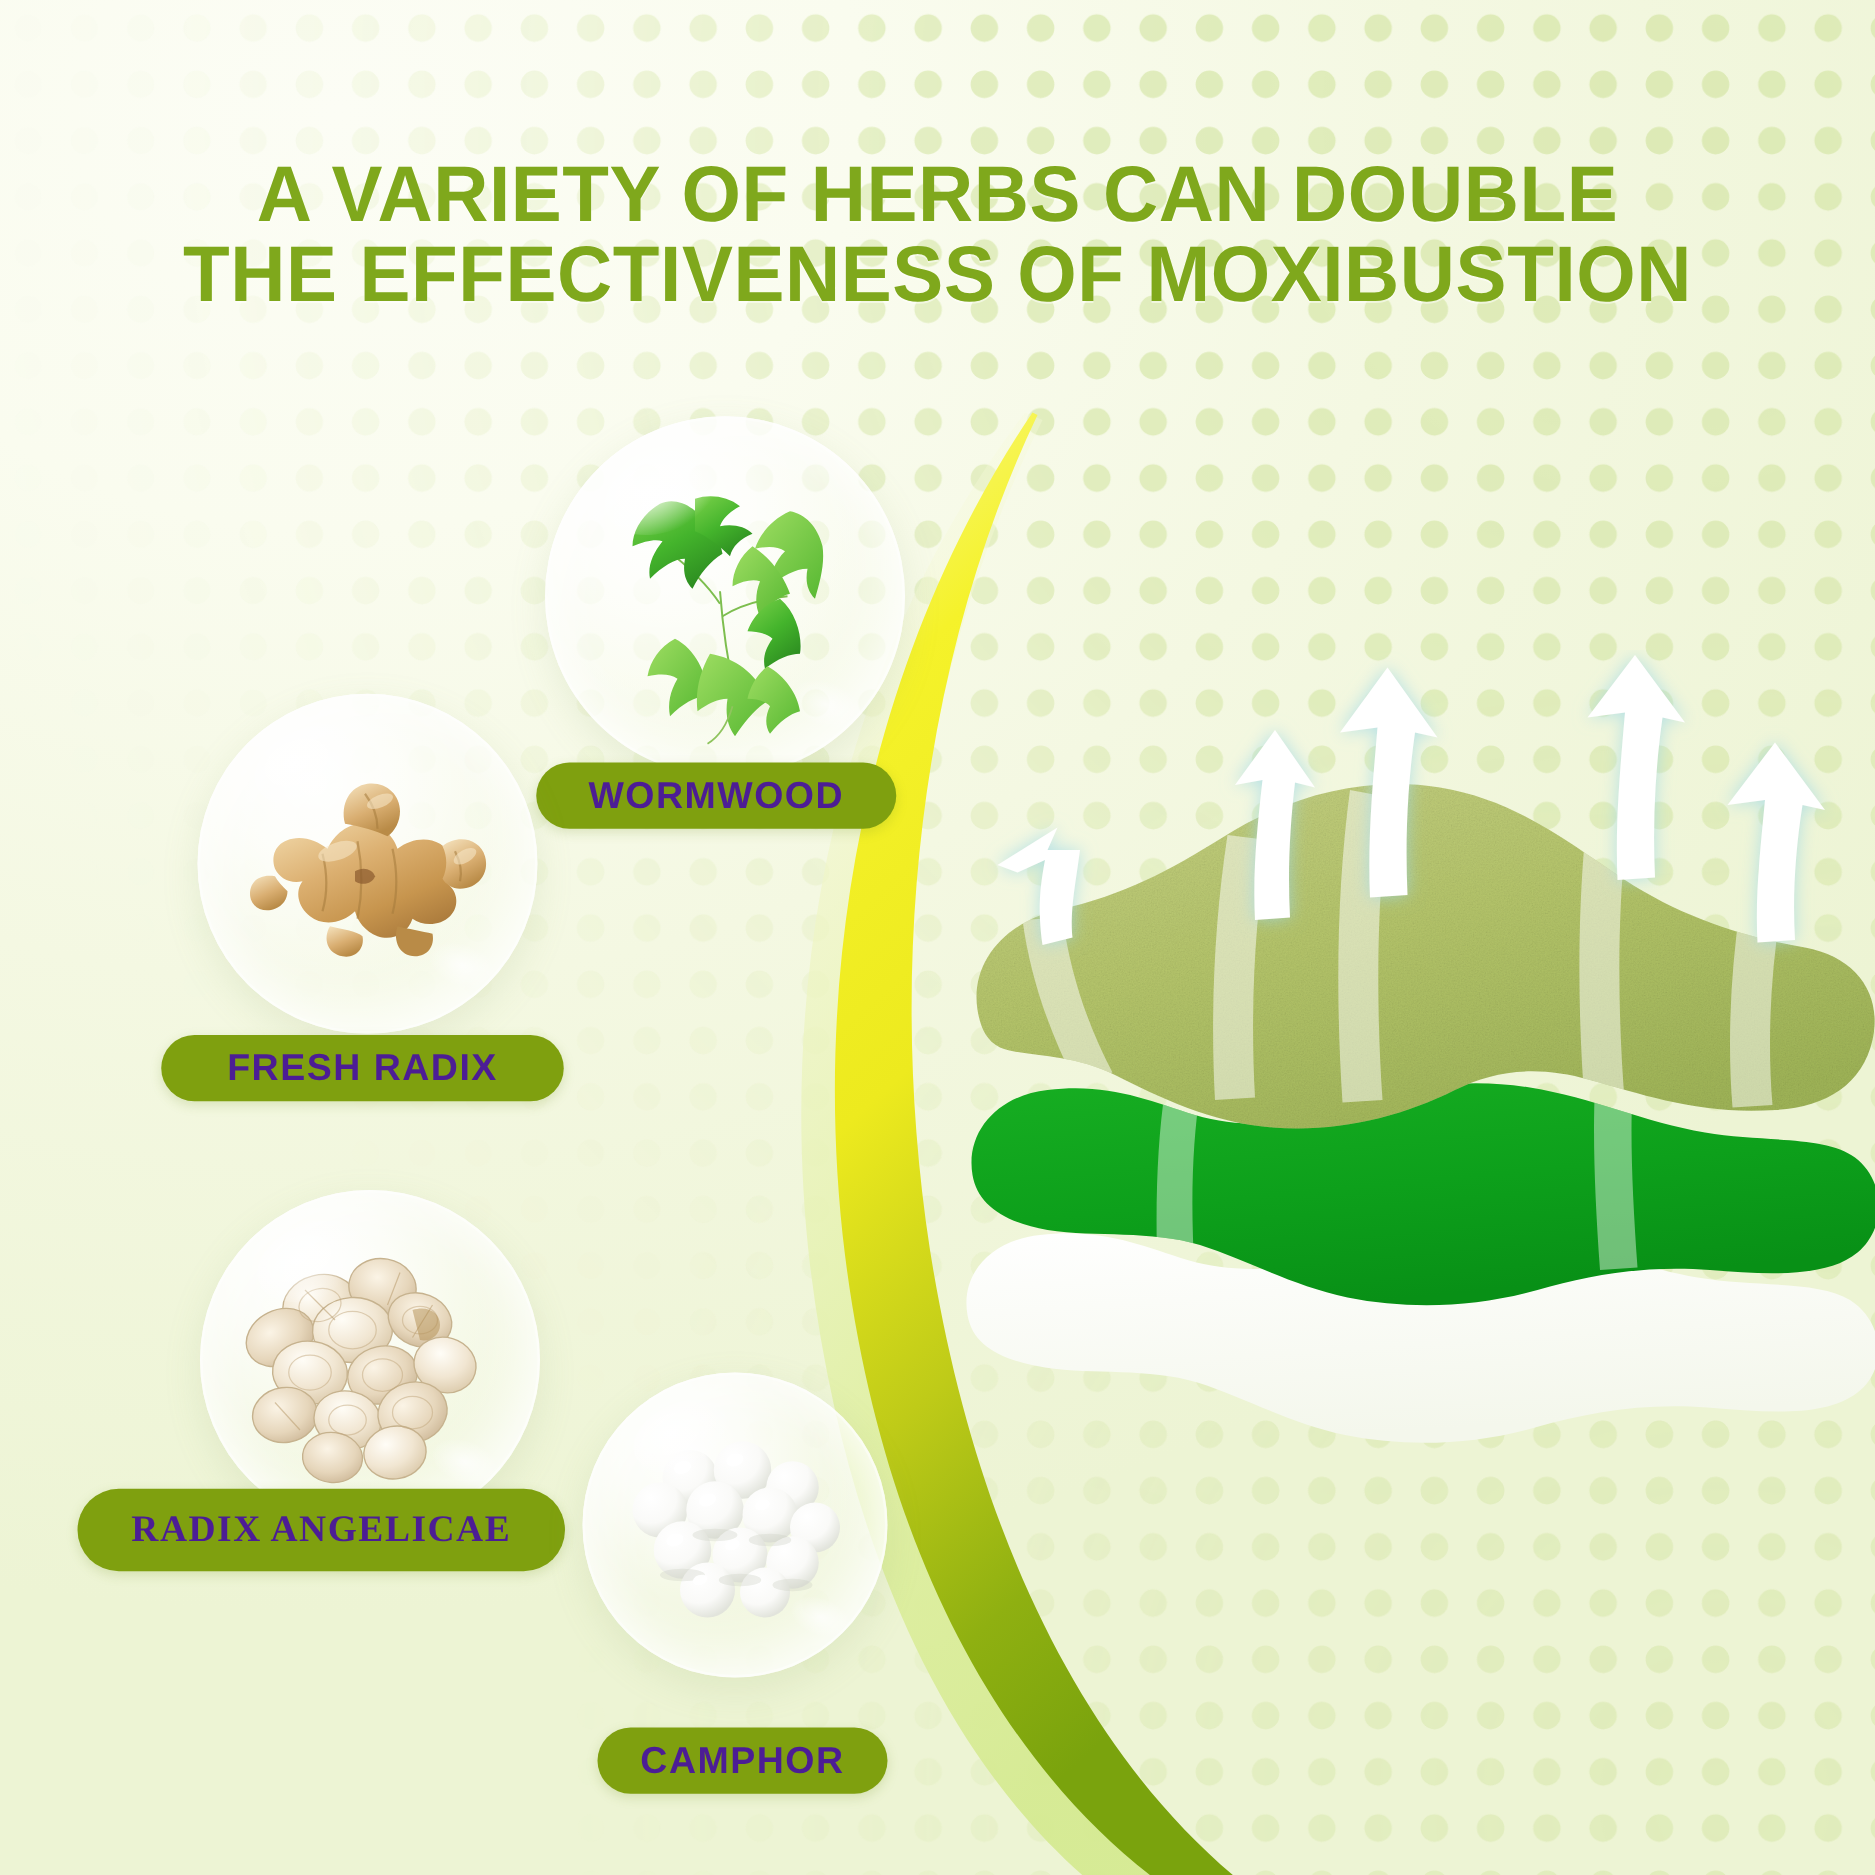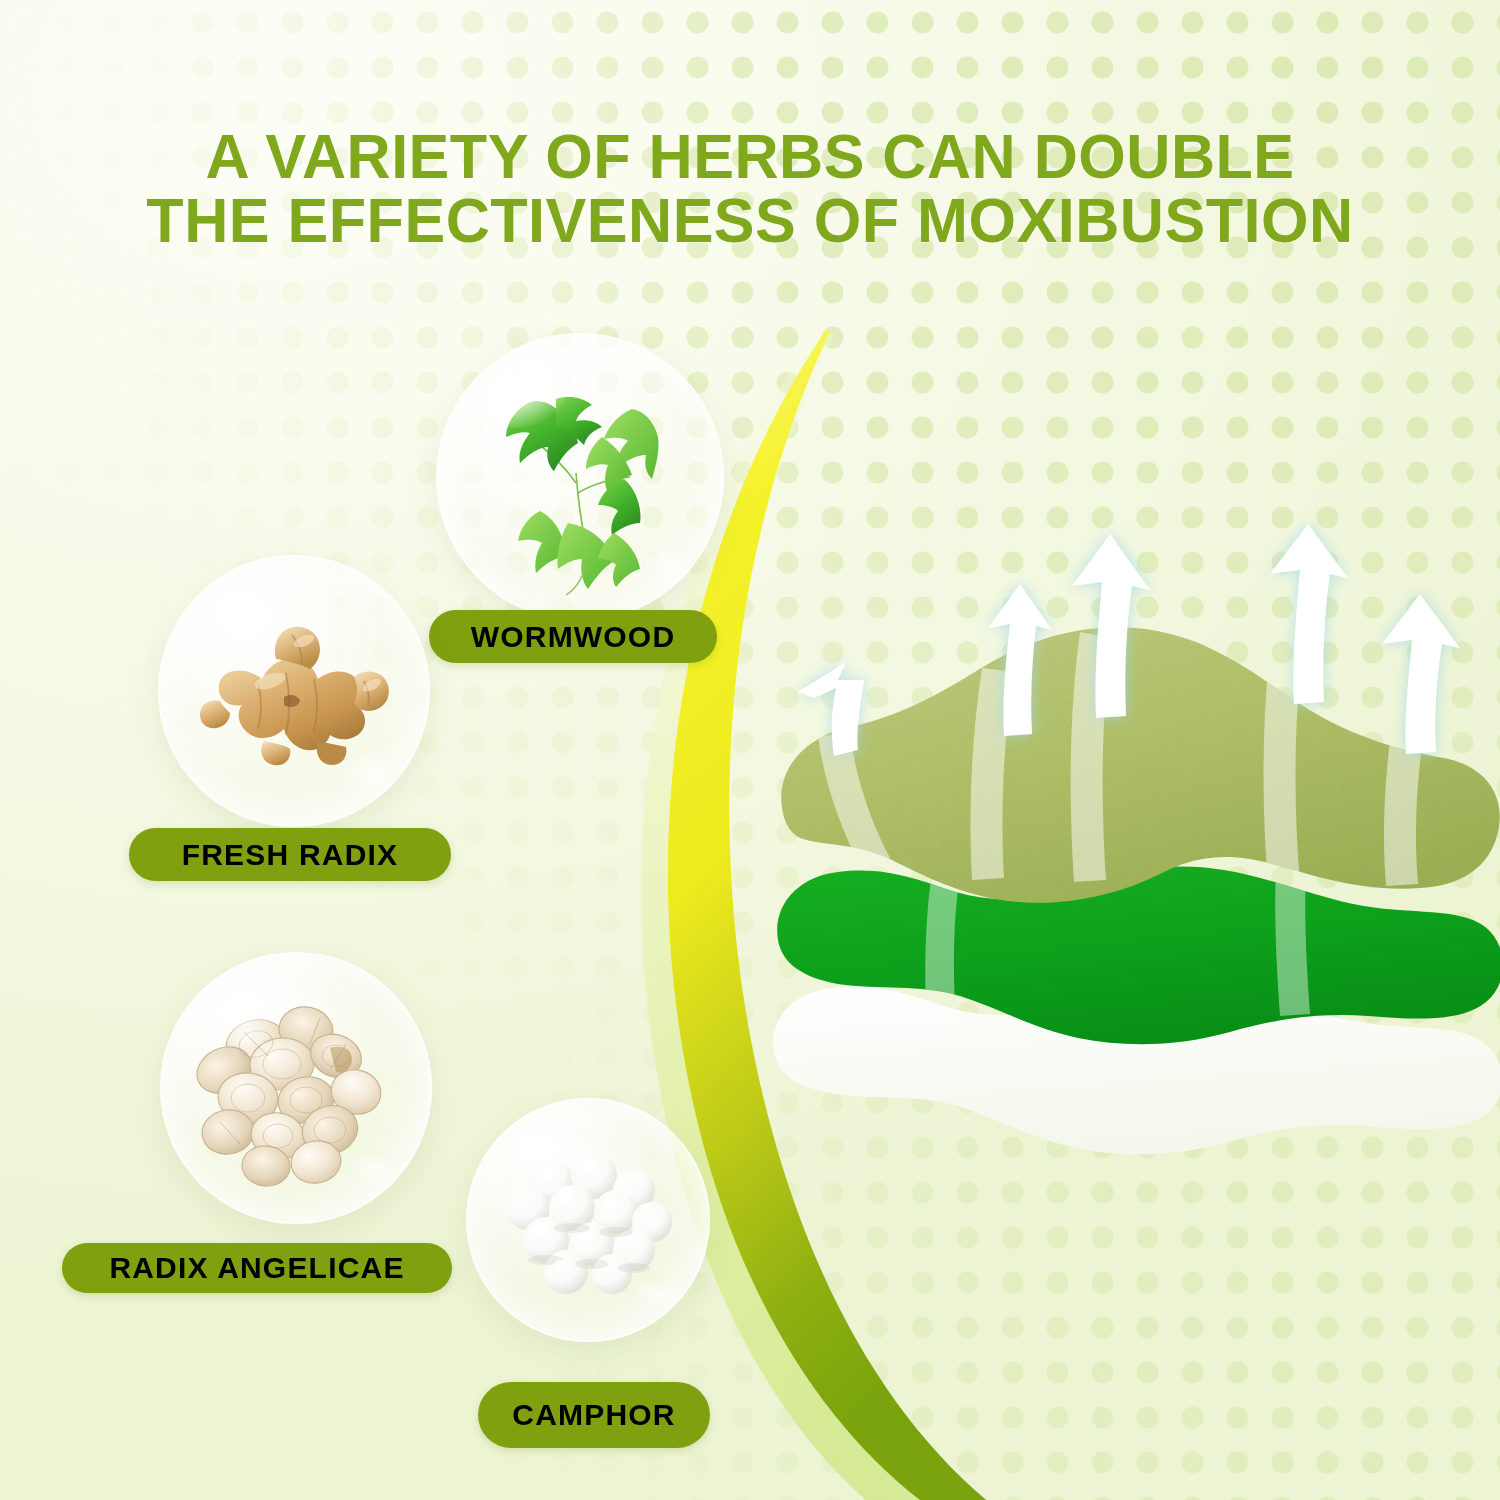--- a/index.html
+++ b/index.html
@@ -98,21 +98,21 @@
   }
 
   
   .pill {
     position: absolute;
     display: flex;
     align-items: center;
     justify-content: center;
     background: #7FA00F;
     border-radius: 999px;
-    color: #000000;
+    color: #4c1d95;
     font-weight: 700;
     letter-spacing: 1.2px;
     white-space: nowrap;
     box-shadow: 0 3px 9px rgba(120,150,40,0.22);
   }
 
   
   .patch {
     position: absolute;
     left: 760px;
@@ -351,21 +351,21 @@
       <g stroke="#B99C6E" stroke-width="1" opacity="0.55">
         <path d="M84,80 L108,104" fill="none"></path>
         <path d="M160,66 L150,92" fill="none"></path>
         <path d="M186,92 L170,118" fill="none"></path>
         <path d="M60,170 L80,192" fill="none"></path>
       </g>
 
       <path d="M170,96 C182,92 192,98 192,108 C192,116 184,122 176,120 Z" fill="#B08B4E" opacity="0.5"></path>
     </svg>
   </div>
-  <div class="pill" style="left:62px; top:1243px; width:390px; height:50px; font-size:30px;">
+  <div class="pill" style="left:62px; top:1191px; width:390px; height:66px; font-size:30px;font-family:Liberation Serif, serif;">
     <span>RADIX ANGELICAE</span>
   </div>
 
   <div class="bubble" style="left:466px; top:1098px; width:244px; height:244px;">
     <svg class="bubble-art" viewBox="0 0 244 244" aria-hidden="true">
       <defs>
         <radialGradient id="cam" cx="34%" cy="28%" r="74%">
           <stop offset="0%" stop-color="#FFFFFF"></stop>
           <stop offset="62%" stop-color="#FAFAF8"></stop>
           <stop offset="100%" stop-color="#E2E4DC"></stop>
@@ -398,21 +398,21 @@
         <ellipse cx="80" cy="76" rx="7" ry="5" transform="rotate(-20 80 76)"></ellipse>
         <ellipse cx="122" cy="70" rx="7" ry="5" transform="rotate(-20 122 70)"></ellipse>
         <ellipse cx="100" cy="102" rx="7" ry="5" transform="rotate(-20 100 102)"></ellipse>
         <ellipse cx="144" cy="106" rx="6" ry="4" transform="rotate(-20 144 106)"></ellipse>
         <ellipse cx="74" cy="134" rx="7" ry="5" transform="rotate(-20 74 134)"></ellipse>
         <ellipse cx="120" cy="138" rx="6" ry="4" transform="rotate(-20 120 138)"></ellipse>
         <ellipse cx="94" cy="166" rx="6" ry="4" transform="rotate(-20 94 166)"></ellipse>
       </g>
     </svg>
   </div>
-  <div class="pill" style="left:478px; top:1382px; width:232px; height:66px; font-size:30px;">
+  <div class="pill" style="left:478px; top:1382px; width:232px; height:53px; font-size:30px;">
     <span>CAMPHOR</span>
   </div>
 
   <svg class="patch" viewBox="0 0 760 640" aria-hidden="true">
     <defs>
       <linearGradient id="topLayer" x1="0.1" y1="0" x2="0.7" y2="1">
         <stop offset="0%" stop-color="#C4CF82"></stop>
         <stop offset="45%" stop-color="#B5C56B"></stop>
         <stop offset="100%" stop-color="#9FB457"></stop>
       </linearGradient>

